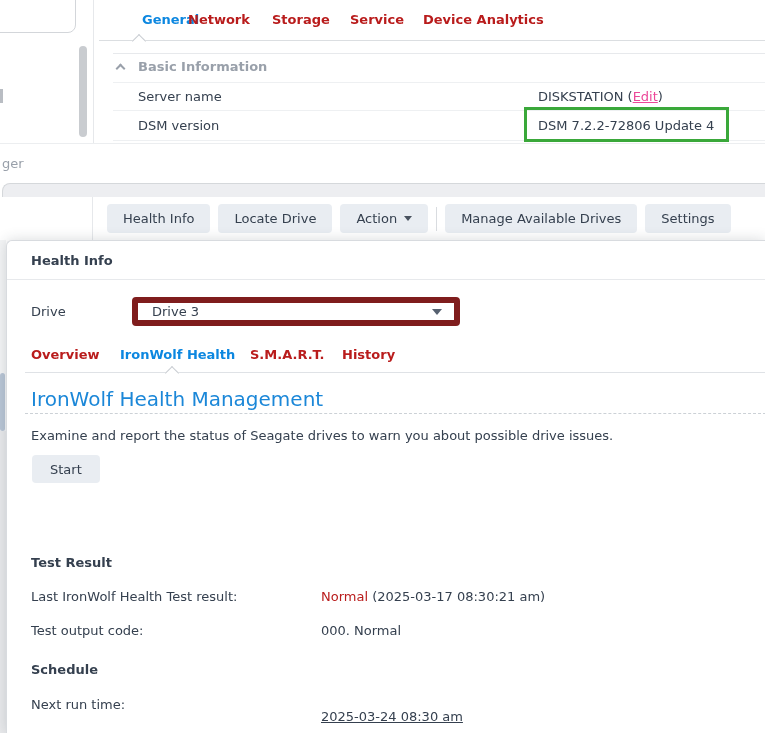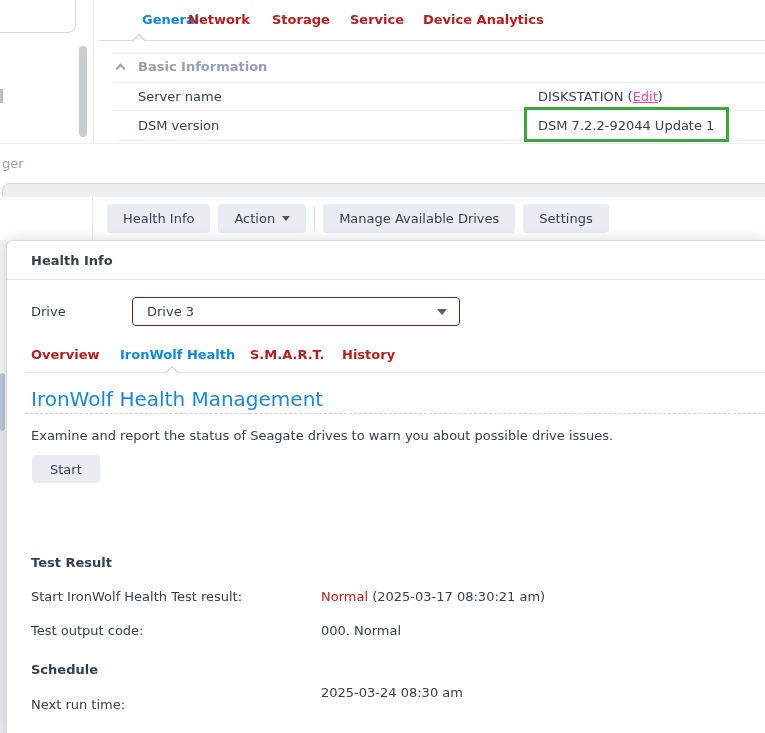--- a/index.html
+++ b/index.html
@@ -36,21 +36,21 @@
     transform:rotate(45deg); display:inline-block;
   }
   #dialog {
     position:absolute; left:6px; top:240px; width:759px; height:493px;
     background:#fff; border-left:1px solid #d8dbdf; border-top:1px solid #d8dbdf;
     border-top-left-radius:6px; box-shadow:0 0 14px rgba(40,50,60,.18); z-index:5;
   }
   .dashed { border-top:1px dashed #ccd1d6; height:0; }
   .select {
     position:absolute; left:125px; top:56px; width:328px; height:29px;
-    background:#fff; border:1px solid #7f1d1d; border-radius:4px;
+    background:#fff; border:6px solid #7f1d1d; border-radius:4px;
     display:flex; align-items:center; padding:0 12px 0 14px; cursor:pointer;
   }
   .select .sel-caret {
     margin-left:auto; width:0; height:0;
     border-left:5px solid transparent; border-right:5px solid transparent;
     border-top:6px solid #566170;
   }
   .row-label { white-space:nowrap; }
 </style>
 </head>
@@ -82,37 +82,40 @@
     <span class="abs bold gray" style="left:138px; top:59px;">Basic Information</span>
     <div class="abs hline" style="left:113px; top:82px; width:652px; background:#eef0f2;"></div>
 
     <span class="abs row-label" style="left:138px; top:89px;text-align:center;">Server name</span>
     <span class="abs" style="left:538px; top:89px; white-space:nowrap;">
       <span>DISKSTATION</span><span> (</span><span class="link">Edit</span><span>)</span>
     </span>
     <div class="abs hline" style="left:113px; top:110px; width:652px; background:#eef0f2;"></div>
 
     <span class="abs row-label" style="left:138px; top:118px;">DSM version</span>
-    <span class="abs" style="left:538px; top:118px; white-space:nowrap;">DSM 7.2.2-92044 Update 1</span>
+    <span class="abs" style="left:538px; top:118px; white-space:nowrap;">DSM 7.2.2-72806 Update 4</span>
 
     <div class="abs" style="left:524px; top:107px; width:205px; height:35px; border:3px solid #3aa83a; z-index:2;"></div>
     <div class="abs hline" style="left:113px; top:140px; width:652px; background:#eef0f2;"></div>
 
     <div class="abs hline" style="left:0; top:143px; width:765px; background:#eceef0;"></div>
   </div>
 
   <div>
     <span class="abs gray" style="left:2px; top:156px;">ger</span>
 
     <div class="abs" style="left:2px; top:183px; width:763px; height:14px; background:#edeef1; border-top:1px solid #d5d8db; border-left:1px solid #d5d8db; border-top-left-radius:8px;"></div>
     <div class="abs" style="left:92px; top:197px; width:1px; height:43px; background:#e6e8eb;"></div>
 
     <div class="abs" style="left:107px; top:204px; display:flex; align-items:center; gap:8px;">
       <div class="btn">
           <span>Health Info</span>
+        </div>
+      <div class="btn">
+          <span>Locate Drive</span>
         </div>
       <div class="btn">
           <span>Action</span>
           <span class="caret-down"></span>
         </div>
       <div class="toolbar-sep"></div>
       <div class="btn">
           <span>Manage Available Drives</span>
         </div>
       <div class="btn">
@@ -147,27 +150,27 @@
 
     <div class="abs" style="left:24px; top:187px; width:720px;">Examine and report the status of Seagate drives to warn you about possible drive issues.</div>
 
     <div class="btn abs" style="left:25px; top:214px; height:28px; padding:0 18px;">
         <span>Start</span>
       </div>
 
 
     <div class="abs bold" style="left:24px; top:314px;">Test Result</div>
 
-    <span class="abs row-label" style="left:24px; top:348px;">Start IronWolf Health Test result:</span>
+    <span class="abs row-label" style="left:24px; top:348px;">Last IronWolf Health Test result:</span>
     <span class="abs" style="left:314px; top:348px; white-space:nowrap;">
       <span style="color:#b91c1c;">Normal</span><span> (2025-03-17 08:30:21 am)</span>
     </span>
 
     <span class="abs row-label" style="left:24px; top:382px;text-align:center;">Test output code:</span>
     <span class="abs" style="left:314px; top:382px;">000. Normal</span>
 
     <div class="abs bold" style="left:24px; top:421px;">Schedule</div>
 
     <span class="abs row-label" style="left:24px; top:456px;">Next run time:</span>
-    <span class="abs" style="left:314px; top:444px;">2025-03-24 08:30 am</span>
+    <span class="abs" style="left:314px; top:468px;text-decoration:underline;">2025-03-24 08:30 am</span>
   </div>
 
 </div>
 
 </body></html>

